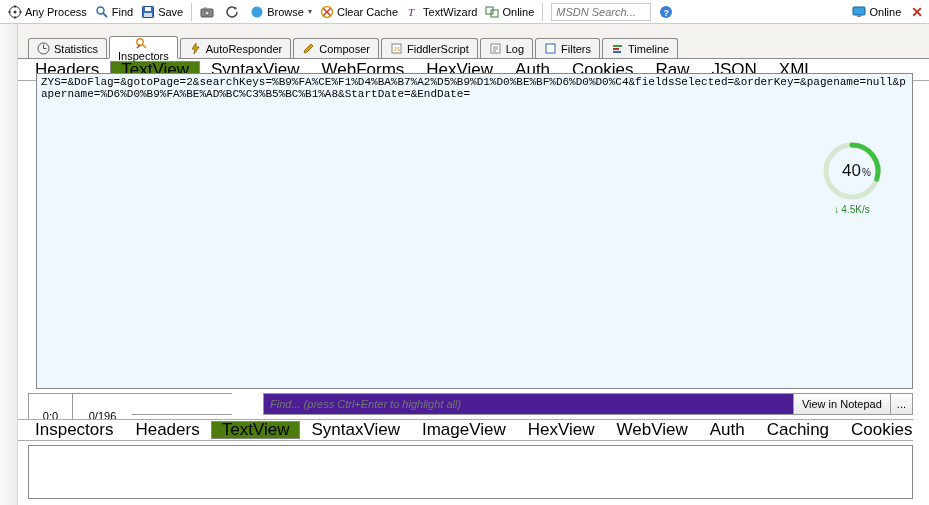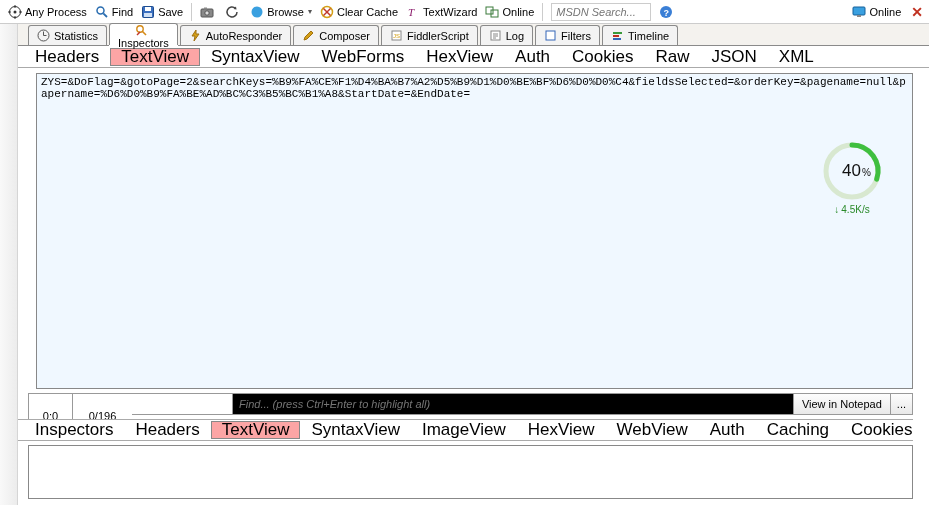--- a/index.html
+++ b/index.html
@@ -65,21 +65,21 @@
   
   .main {
     position: absolute;
     left: 18px;
     top: 24px;
     right: 0;
     bottom: 0;
   }
   
   .tab-strip {
-    height: 22px;
+    height: 35px;
     display: flex;
     align-items: flex-end;
     border-bottom: 1px solid #8a8a8a;
     padding-left: 10px;
     background: #f4f2ee;
   }
   .tab {
     display: inline-flex;
     align-items: center;
     height: 20px;
@@ -114,21 +114,21 @@
     display: inline-flex;
     align-items: center;
     height: 18px;
     padding: 0 10px;
     font-size: 17px;
     cursor: pointer;
     border: 1px solid transparent;
   }
   .subtab.active {
     border: 1px solid #888;
-    background: #fca5a5;
+    background: #4d7c0f;
   }
   
   .body-area {
     position: absolute;
     left: 0;
     right: 6px;
     top: 45px;
     bottom: 0;
   }
   .request-text {
@@ -182,21 +182,22 @@
   .find-row .c2 { width:60px; justify-content:center; border-right:none; }
   .find-row .gap { width:100px; border-top:1px solid #999; border-bottom:1px solid #999; background:#fff; }
   .find-row .find-input {
     flex: 1;
     border:1px solid #999;
     font-size:11px;
     font-style:italic;
     color:#888;
     padding:4px 6px;
     outline:none;
-    background:#000000;
+    background:#4c1d95;
+    margin-left:31px;
   }
   .find-row .btn {
     border:1px solid #999;
     border-left:none;
     padding:0 8px;
     display:flex;
     align-items:center;
     background:linear-gradient(#fdfdfd,#e9e9e9);
     cursor:pointer;
     font-size:11px;

